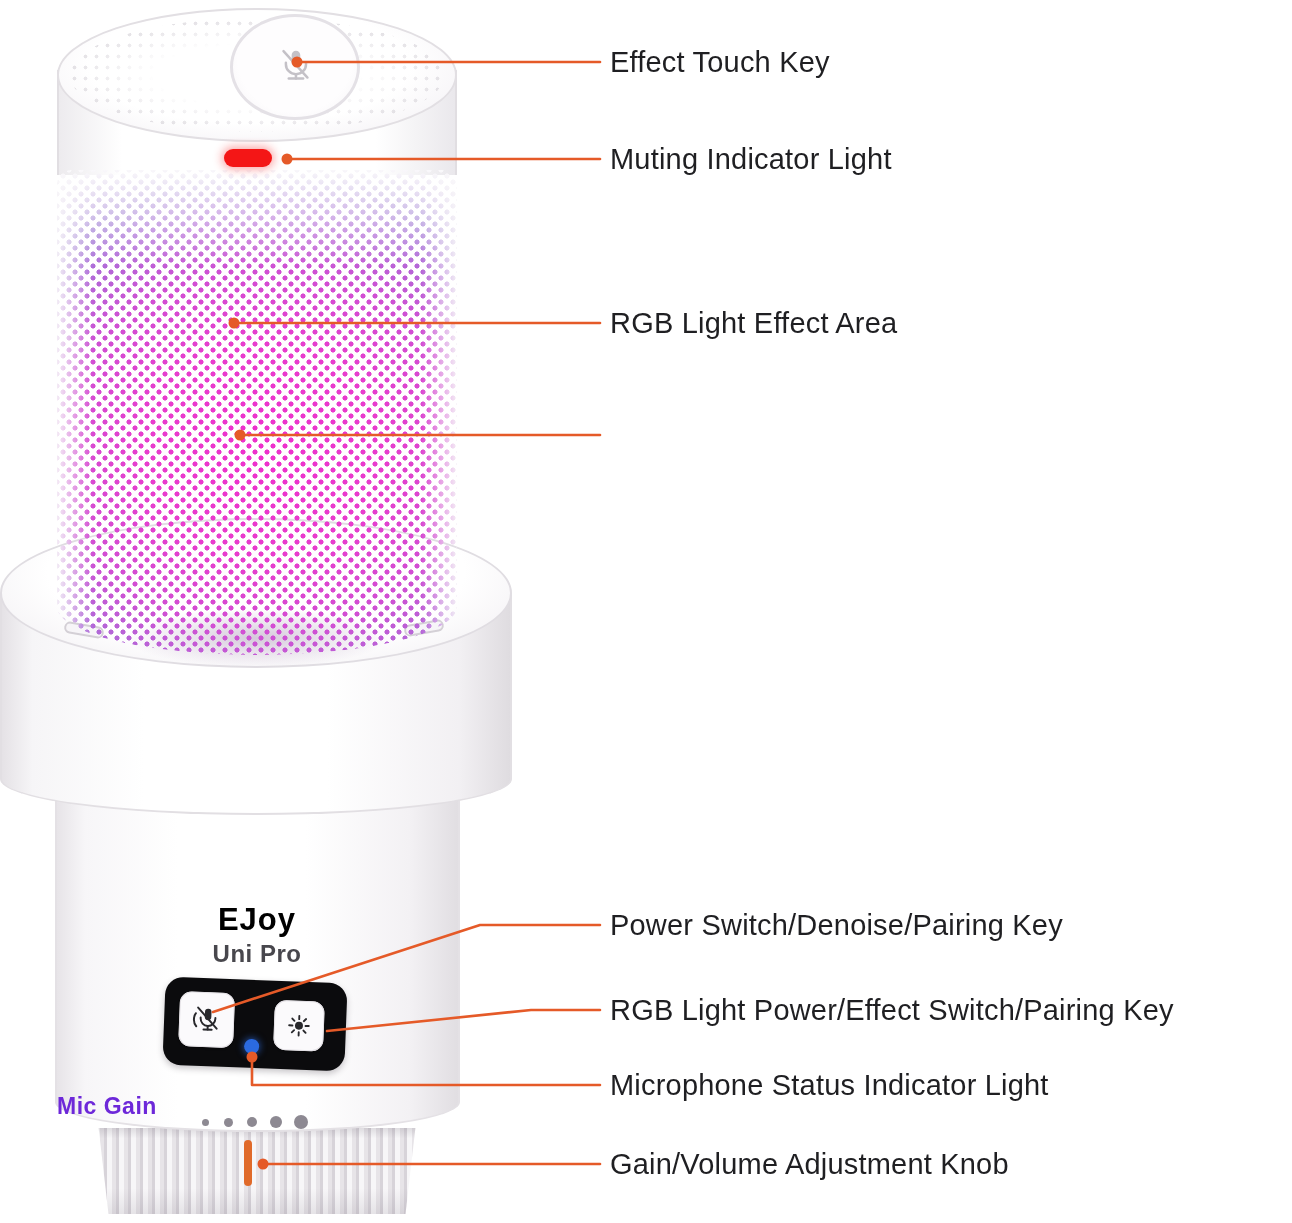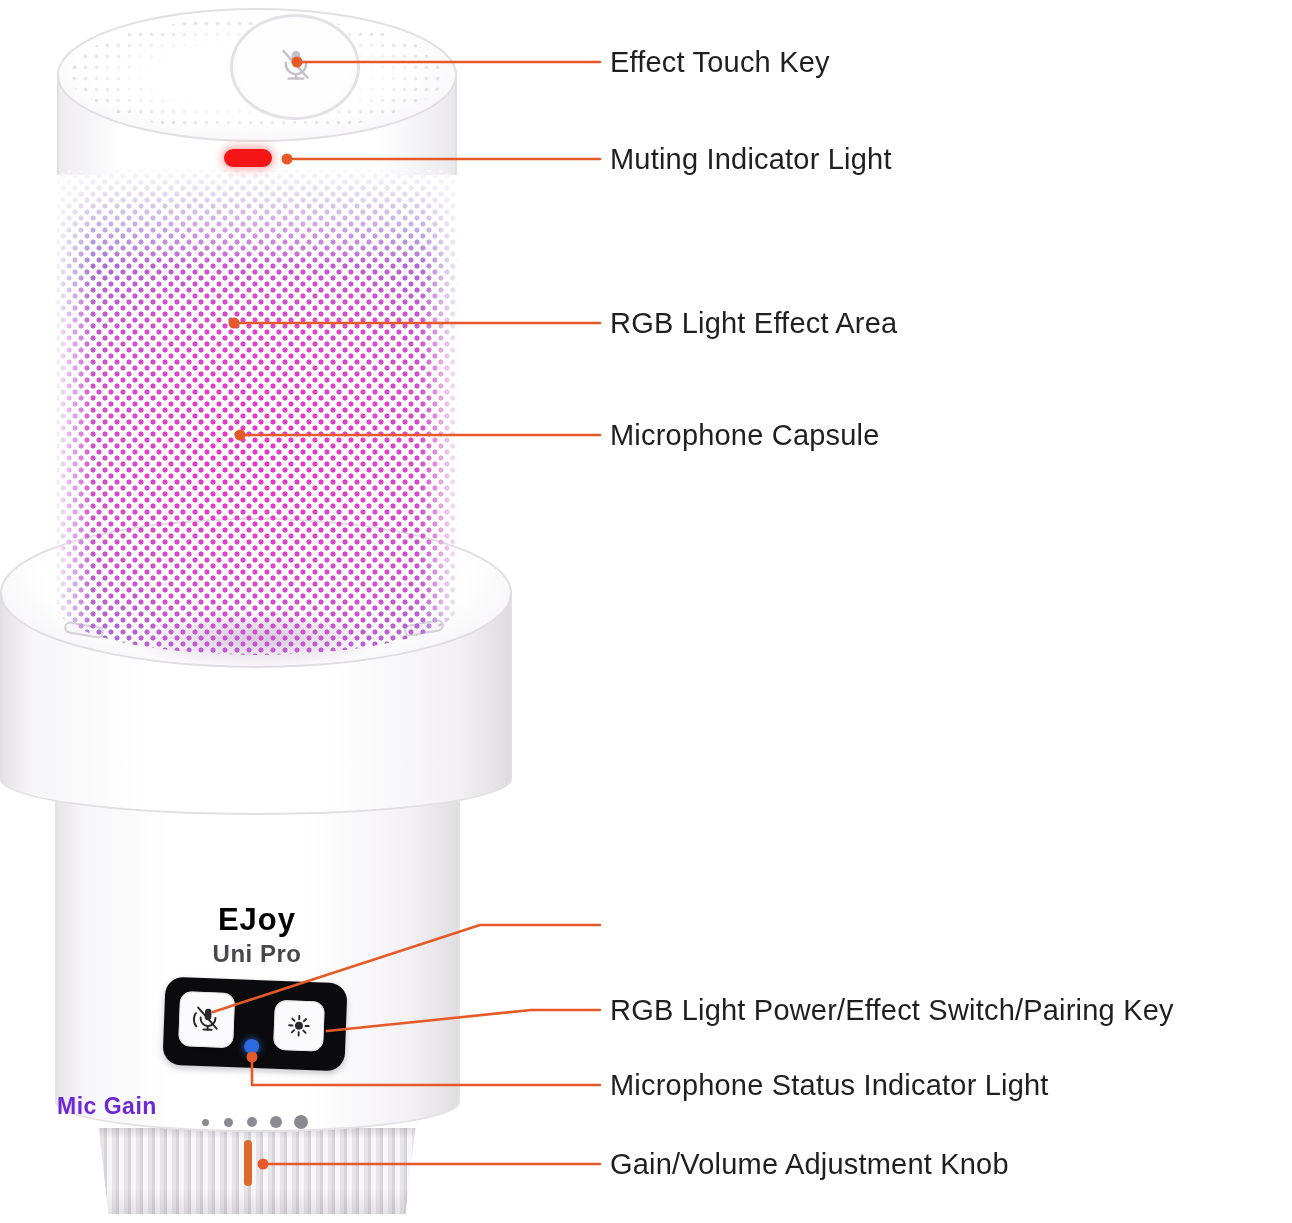--- a/index.html
+++ b/index.html
@@ -235,18 +235,18 @@
     <polyline class="ln" points="252,1057 252,1085 600,1085"></polyline>
     <circle class="dot" cx="252" cy="1057" r="5.5"></circle>
 
     <line class="ln" x1="264" y1="1164" x2="600" y2="1164"></line>
     <circle class="dot" cx="263" cy="1164" r="5.5"></circle>
   </svg>
 
   <div class="label c1">Effect Touch Key</div>
   <div class="label c3">RGB Light Effect Area</div>
   <div class="label c2">Muting Indicator Light</div>
-  <div class="label c4">Microphone Capsule</div>
+  <div class="label c5">Power Switch/Denoise/Pairing Key</div>
   <div class="label c6">RGB Light Power/Effect Switch/Pairing Key</div>
   <div class="label c7">Microphone Status Indicator Light</div>
   <div class="label c8">Gain/Volume Adjustment Knob</div>
 
 </div>
 
 </body></html>

